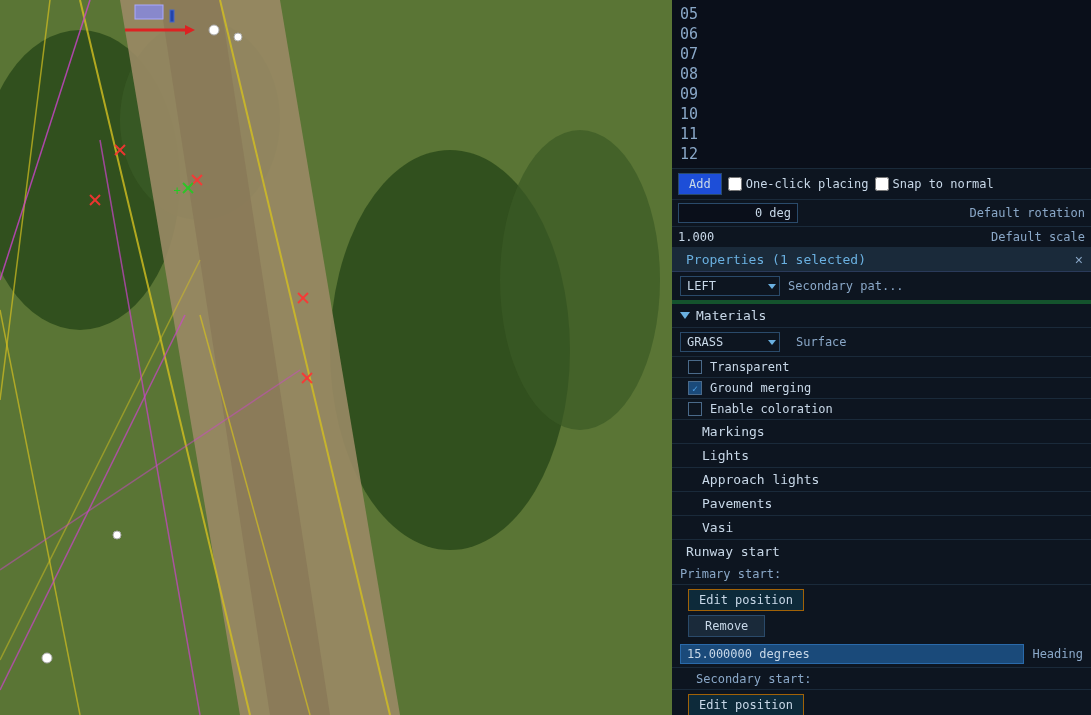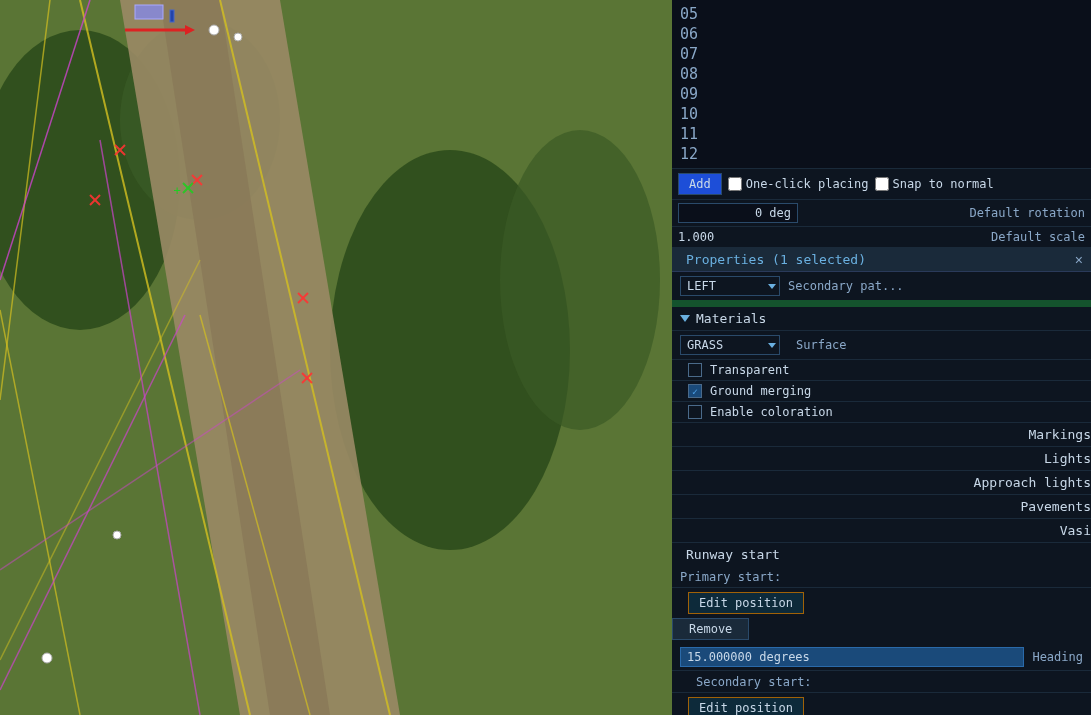--- a/index.html
+++ b/index.html
@@ -188,21 +188,21 @@
       background: none;
       border: none;
       line-height: 1;
     }
 
     
     #secondary-path-row {
       display: flex;
       align-items: center;
       padding: 4px 8px;
-      border-bottom: 7px solid #14532d;
+      border-bottom: 4px solid #14532d;
     }
 
     .dropdown-select {
       background: #0d1520;
       color: #c8d8e8;
       border: 1px solid #2a4a6a;
       padding: 2px 6px;
       font-family: monospace;
       font-size: 12px;
       min-width: 100px;
@@ -297,24 +297,23 @@
     .checkbox-text {
       color: #c8d8e8;
       font-size: 12px;
     }
 
     
     .collapsible-row {
       display: flex;
       align-items: center;
       gap: 6px;
-      padding: 4px 0;
-      border-bottom: 1px solid #1a2a3a;
-      cursor: pointer;
-      justify-content: flex-end;
+      padding: 4px 24px;
+      border-bottom: 1px solid #1a2a3a;
+      cursor: pointer;
     }
 
     
     .runway-section {
       border-bottom: 1px solid #1a2a3a;
     }
 
     .runway-header {
       display: flex;
       align-items: center;
@@ -347,21 +346,21 @@
 
     .remove-btn {
       background: #1a2a3a;
       color: #c8d8e8;
       border: 1px solid #2a4a6a;
       padding: 3px 16px;
       cursor: pointer;
       font-size: 12px;
       font-family: monospace;
       display: block;
-      margin: 4px 0;
+      margin: 4px 16px;
       width: fit-content;
     }
 
     .heading-row {
       display: flex;
       align-items: center;
       padding: 3px 8px;
       border-bottom: 1px solid #1a2a3a;
       gap: 8px;
     }

